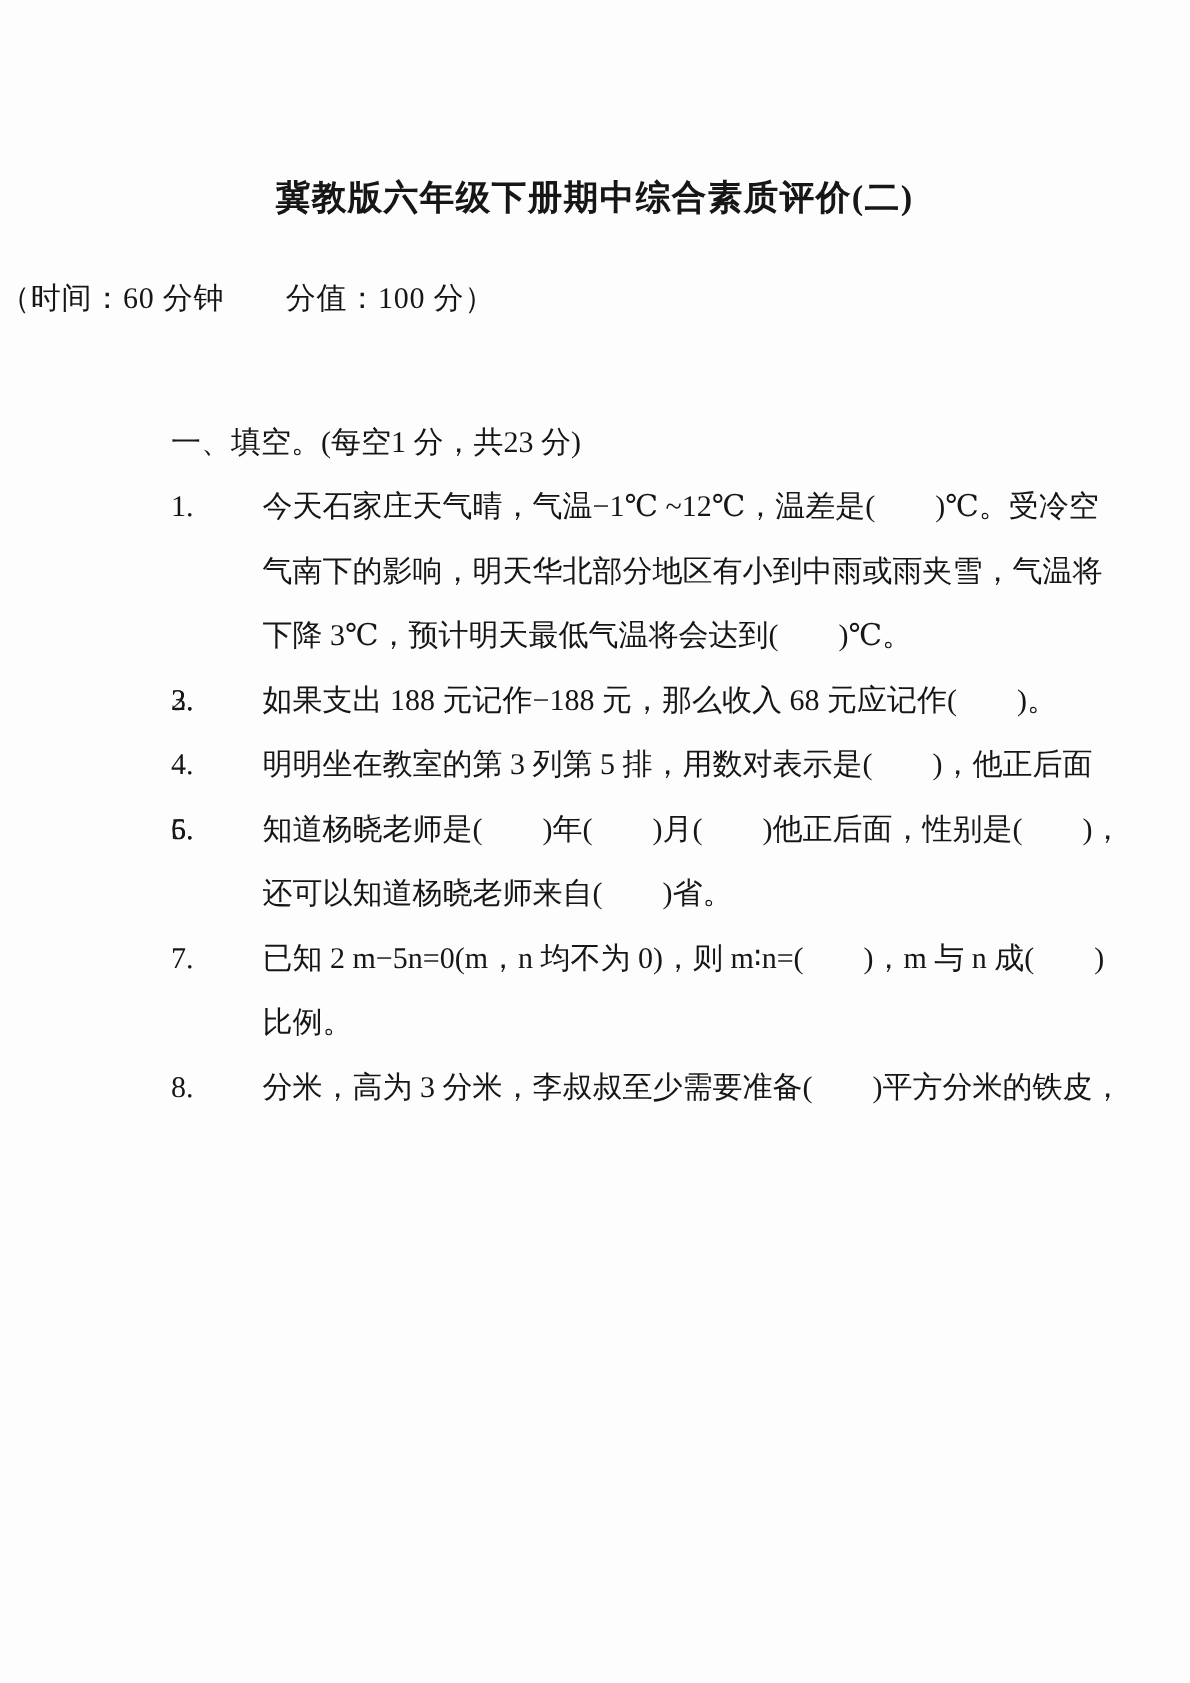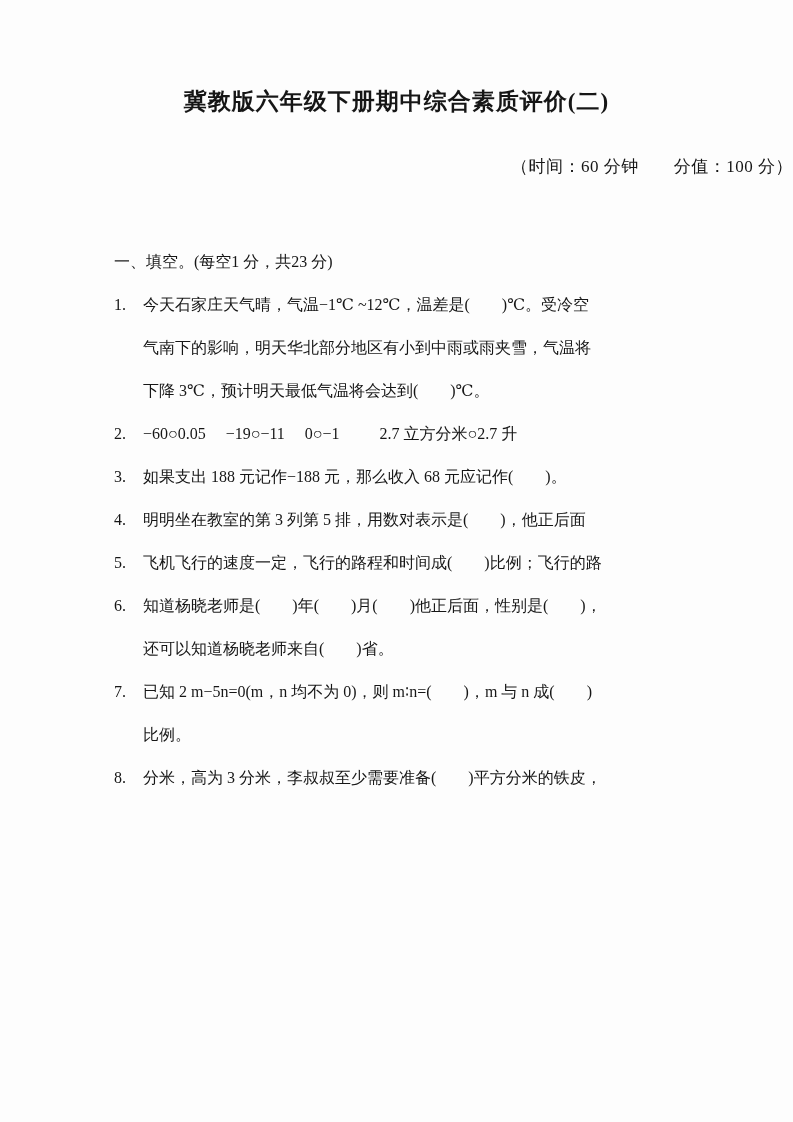--- a/index.html
+++ b/index.html
@@ -6,41 +6,41 @@
   body {
     width: 793px;
     height: 1122px;
     background: #fdfdfd;
     color: #161616;
     font-family: "Liberation Serif", "DejaVu Serif", serif;
     overflow: hidden;
   }
   .page { width: 793px; height: 1122px; position: relative; }
   .title {
-    margin-top: 86px;
+    margin-top: 116px;
     text-align: center;
     font-size: 23px;
     font-weight: bold;
     letter-spacing: 1px;
     font-family: Liberation Serif, serif;
   }
   .meta {
     margin-top: 38px;
-    text-align: right;
-    font-size: 17px;
+    text-align: left;
+    font-size: 20px;
     letter-spacing: 0.5px;
   }
   .content {
     margin: 62px 0 0 114px;
-    font-size: 16px;
+    font-size: 20px;
   }
   .heading { line-height: 43px; white-space: pre; }
   .question { position: relative; padding-left: 29px; }
   .qnum { position: absolute; left: 0; top: 0; line-height: 43px; }
-  .qline { line-height: 43px; white-space: pre; }
+  .qline { line-height: 43px; white-space: pre; margin-left: 32px; }
 </style>
 </head>
 <body>
 
 <div class="page">
 
   <div class="title">冀教版六年级下册期中综合素质评价(二)</div>
 
   <div class="meta">（时间：60 分钟　　分值：100 分）</div>
 
@@ -50,36 +50,34 @@
 
     <div class="question">
       <span class="qnum">1.</span>
       <div class="qline">今天石家庄天气晴，气温−1℃ ~12℃，温差是(　　)℃。受冷空</div>
       <div class="qline">气南下的影响，明天华北部分地区有小到中雨或雨夹雪，气温将</div>
       <div class="qline">下降 3℃，预计明天最低气温将会达到(　　)℃。</div>
     </div>
 
     <div class="question">
       <span class="qnum">2.</span>
-      <div class="qline">−60○0.05　 −19○−11　 0○−1　　  2.7 立方分米○2.7 升</div>
     </div>
 
     <div class="question">
       <span class="qnum">3.</span>
       <div class="qline">如果支出 188 元记作−188 元，那么收入 68 元应记作(　　)。</div>
     </div>
 
     <div class="question">
       <span class="qnum">4.</span>
       <div class="qline">明明坐在教室的第 3 列第 5 排，用数对表示是(　　)，他正后面</div>
     </div>
 
     <div class="question">
       <span class="qnum">5.</span>
-      <div class="qline">飞机飞行的速度一定，飞行的路程和时间成(　　)比例；飞行的路</div>
     </div>
 
     <div class="question">
       <span class="qnum">6.</span>
       <div class="qline">知道杨晓老师是(　　)年(　　)月(　　)他正后面，性别是(　　)，</div>
       <div class="qline">还可以知道杨晓老师来自(　　)省。</div>
     </div>
 
     <div class="question">
       <span class="qnum">7.</span>

